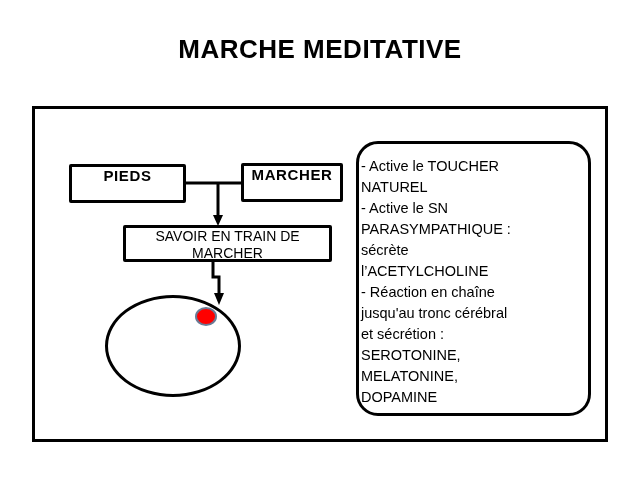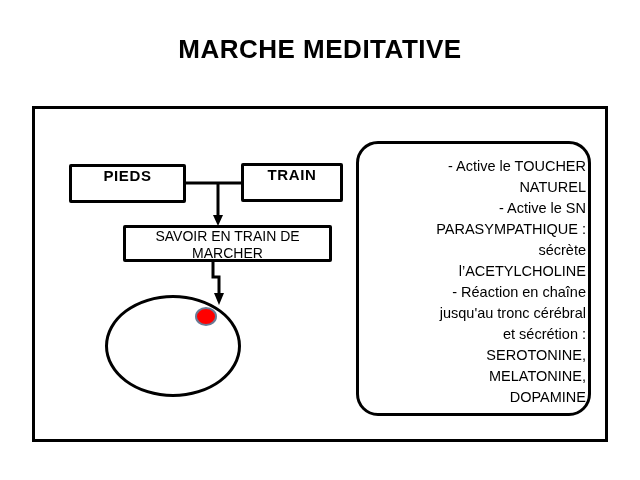--- a/index.html
+++ b/index.html
@@ -99,21 +99,21 @@
     box-sizing: border-box;
     display: flex;
     flex-direction: column;
     align-items: center;
     justify-content: flex-start;
     padding-top: 12px;
   }
   #panel-text {
     font-size: 14.5px;
     line-height: 21px;
-    text-align: right;
+    text-align: left;
     white-space: pre-line;
     width: 225px;
   }
   
   #connectors {
     position: absolute;
     left: 0; top: 0;
     width: 640px;
     height: 480px;
     pointer-events: none;
@@ -160,21 +160,21 @@
 
     <polyline points="213,250 213,265 219,265 219,283" fill="none" stroke="#000000" stroke-width="3"></polyline>
     <polygon points="219,293 214,281 224,281" fill="#000000"></polygon>
   </svg>
 
   <div class="rbox" id="box-pieds">
     <span>PIEDS</span>
   </div>
 
   <div class="rbox" id="box-marche">
-    <span>TRAIN</span>
+    <span>MARCHER</span>
   </div>
 
   <div class="rbox" id="box-savoir">
     <span>SAVOIR EN TRAIN DE MARCHER</span>
   </div>
 
   <div id="head-ellipse"></div>
   <div id="red-dot"></div>
 
   <div id="text-panel">

